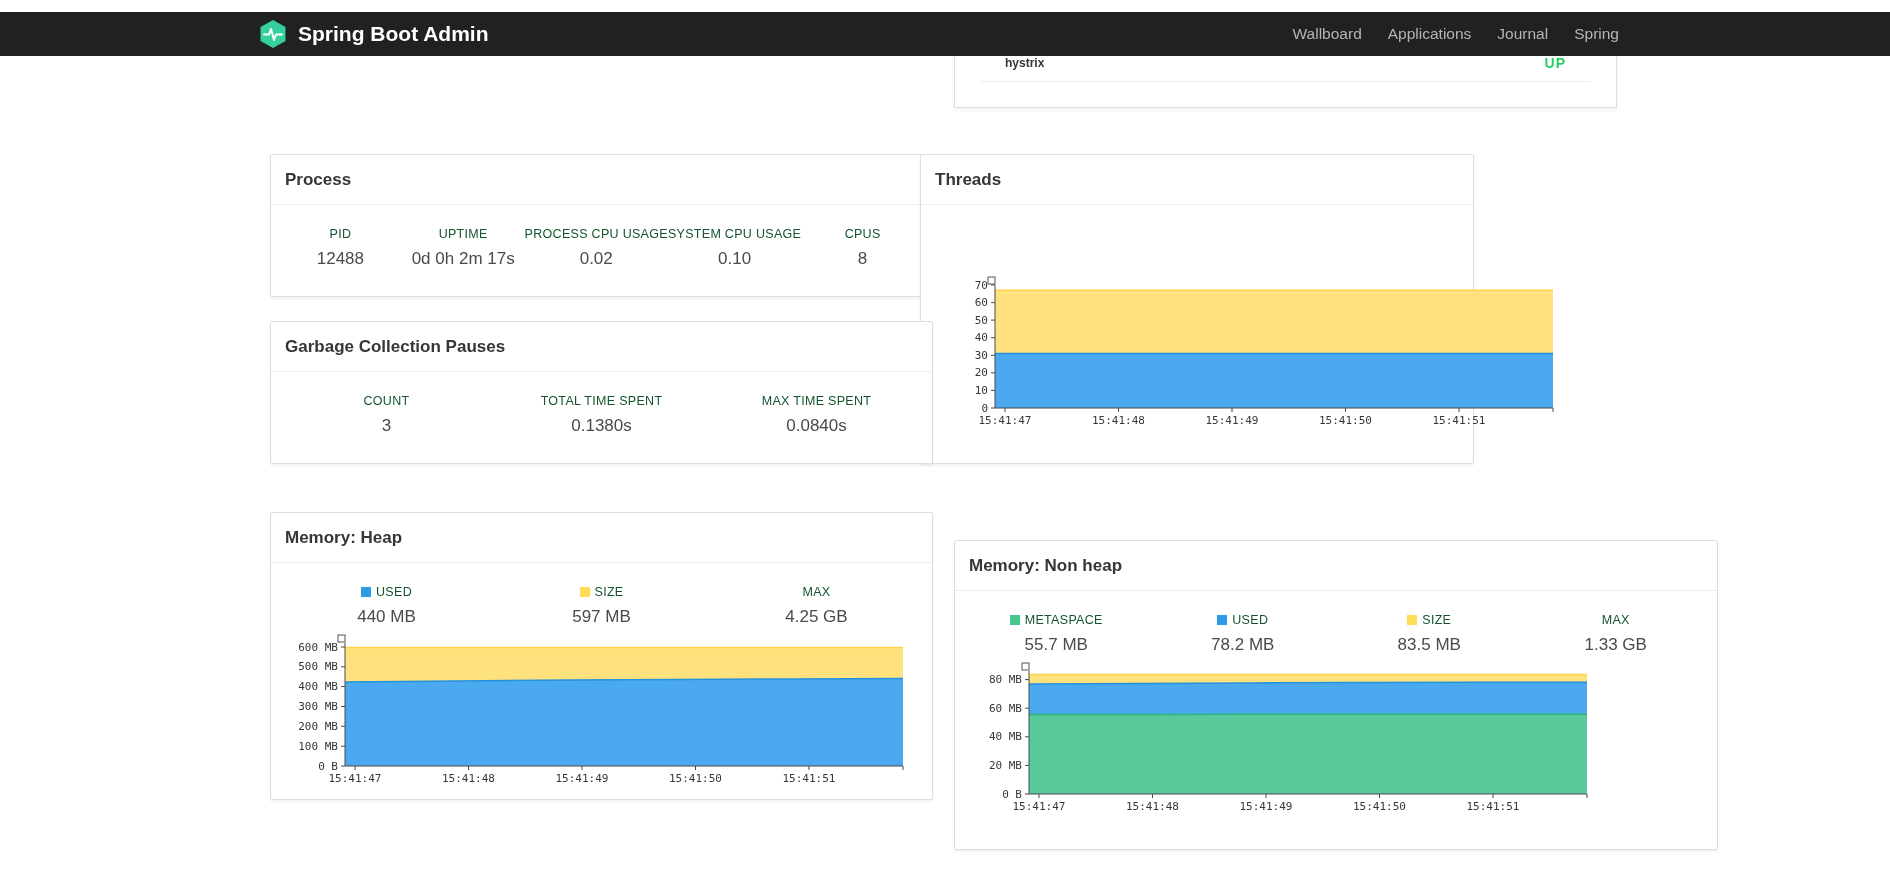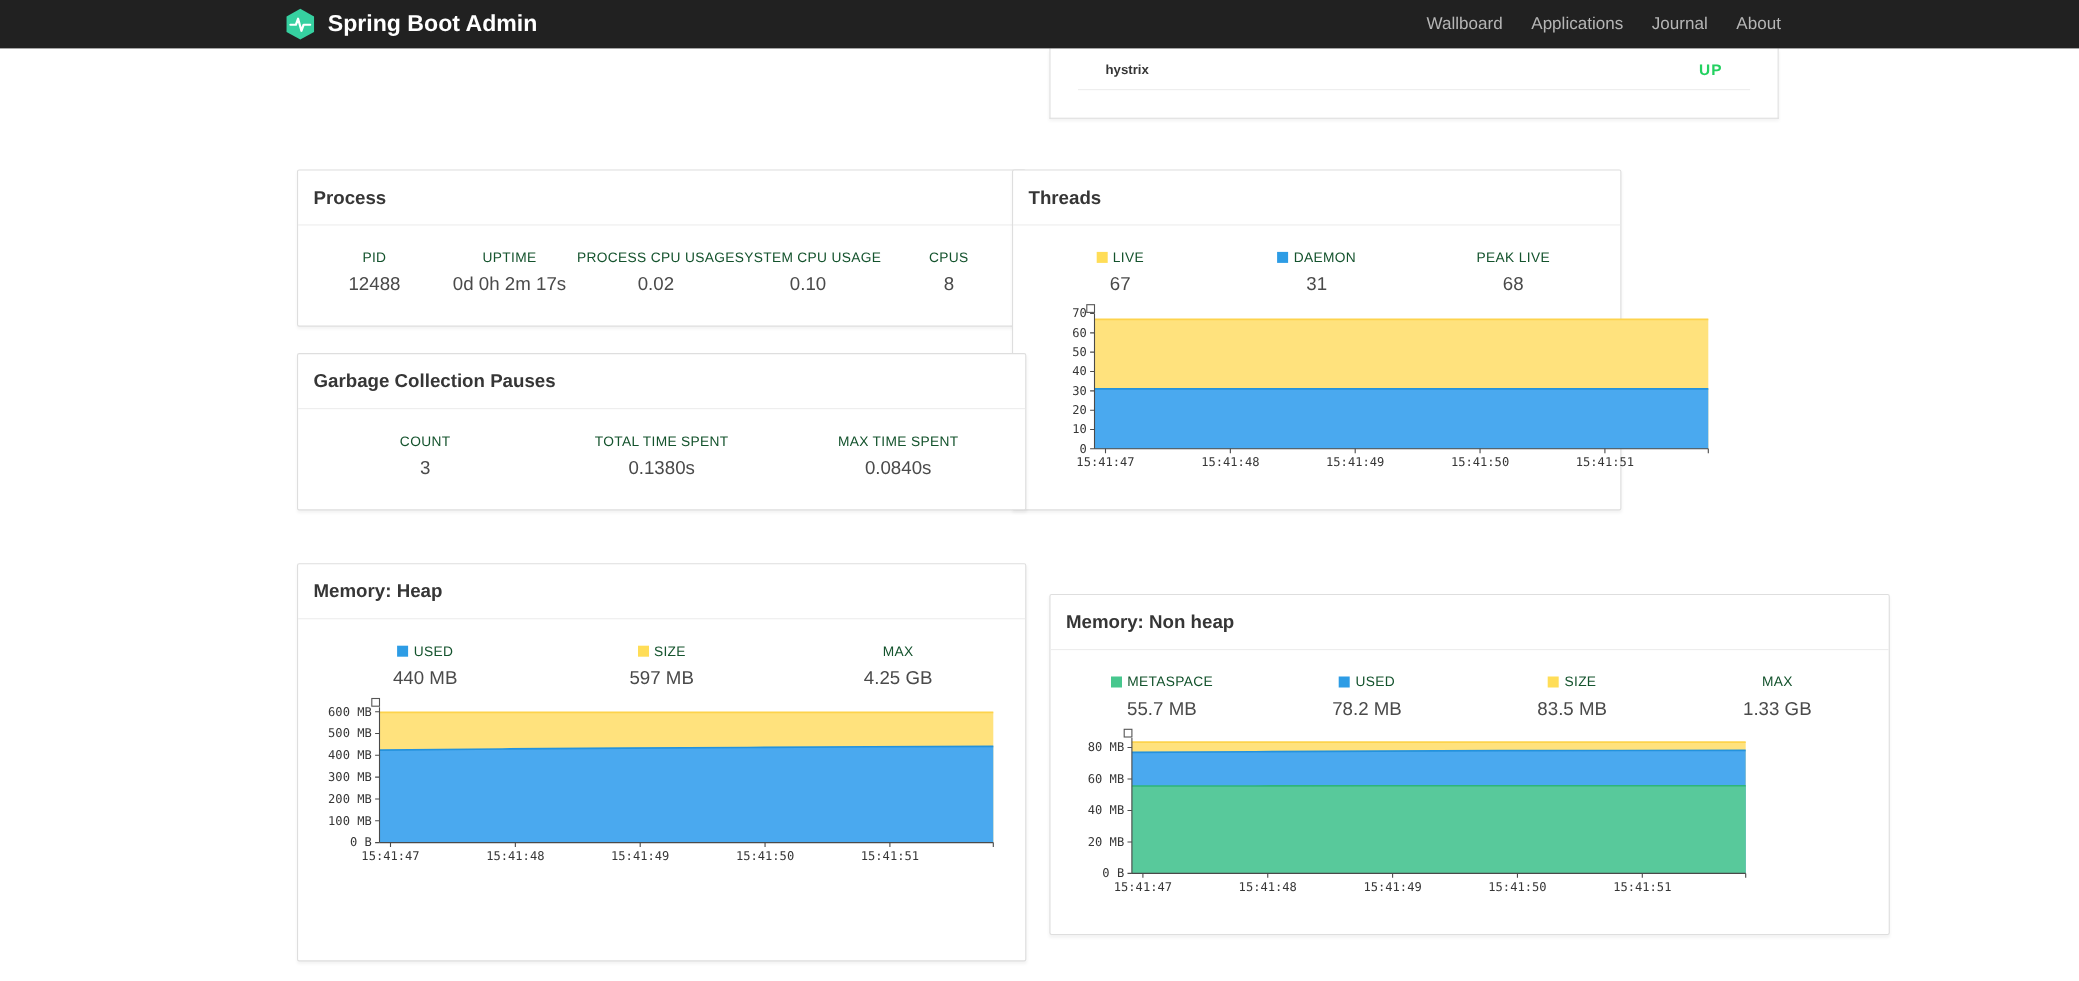--- a/index.html
+++ b/index.html
@@ -5,21 +5,21 @@
   * { box-sizing: border-box; margin: 0; padding: 0; }
   html,body { width: 1890px; height: 892px; }
   body {
     background: #ffffff;
     font-family: "Liberation Sans", sans-serif;
     position: relative;
     overflow: hidden;
   }
   
   .navbar {
-    position: absolute; top: 0; left: 0;
+    position: absolute; top: 12px; left: 0;
     width: 1890px; height: 44px;
     background: #212121;
     display: flex; align-items: center; justify-content: space-between;
     padding: 0 271px 0 258px;
     z-index: 10;
   }
   .brand { display: flex; align-items: center; gap: 10px; cursor: pointer; }
   .brand-title { color: #ffffff; font-weight: bold; font-size: 21px; }
   .nav-items { display: flex; align-items: flex-end; }
   .nav-item { color: #b5b5b5; font-size: 15.5px; padding: 0 13px; cursor: pointer; white-space: nowrap; }
@@ -89,21 +89,21 @@
         <polygon points="15,1 27.5,8 27.5,22 15,29 2.5,22 2.5,8" fill="#36d0a0"></polygon>
         <polyline points="6,15.5 11,15.5 13,10 16,21 18,15.5 24,15.5" fill="none" stroke="#ffffff" stroke-width="2" stroke-linecap="round" stroke-linejoin="round"></polyline>
       </svg>
     </span>
     <span class="brand-title">Spring Boot Admin</span>
   </div>
   <div class="nav-items">
     <span class="nav-item">Wallboard</span>
     <span class="nav-item">Applications</span>
     <span class="nav-item">Journal</span>
-    <span class="nav-item">About</span>
+    <span class="nav-item">Spring</span>
   </div>
 </nav>
 
 <section class="card status-card" style="left:954px; top:44px; width:663px; height:64px;">
   <div class="check-row">
     <span class="check-name">hystrix</span>
     <span class="check-status" style="color: rgb(35, 209, 96);">UP</span>
   </div>
 </section>
 
@@ -128,40 +128,20 @@
     </div>
     <div class="stat">
       <div class="stat-label">CPUS</div>
       <div class="stat-value">8</div>
     </div>
   </div>
 </section>
 
 <section class="card" style="left:920px; top:154px; width:554px; height:310px;">
   <header class="card-header">Threads</header>
-  <div class="stats-row">
-    <div class="stat">
-      <div class="stat-label">
-        <span class="swatch" style="background: rgb(255, 221, 87);"></span>
-        <span>LIVE</span>
-      </div>
-      <div class="stat-value">67</div>
-    </div>
-    <div class="stat">
-      <div class="stat-label">
-        <span class="swatch" style="background: rgb(45, 156, 229);"></span>
-        <span>DAEMON</span>
-      </div>
-      <div class="stat-value">31</div>
-    </div>
-    <div class="stat">
-      <div class="stat-label">PEAK LIVE</div>
-      <div class="stat-value">68</div>
-    </div>
-  </div>
   <svg class="chart" width="640" height="166" viewBox="0 0 640 166">
       <path d="M62,137 L62.0,19.3 L173.6,19.3 L285.2,19.3 L396.8,19.3 L508.4,19.3 L620.0,19.3 L620,137 Z" fill="#ffe27d"></path>
       <path d="M62.0,19.3 L173.6,19.3 L285.2,19.3 L396.8,19.3 L508.4,19.3 L620.0,19.3" fill="none" stroke="#fdd34c" stroke-width="1.5"></path>
       <path d="M62,137 L62.0,82.5 L173.6,82.5 L285.2,82.5 L396.8,82.5 L508.4,82.5 L620.0,82.5 L620,137 Z" fill="#4aa9ef"></path>
       <path d="M62.0,82.5 L173.6,82.5 L285.2,82.5 L396.8,82.5 L508.4,82.5 L620.0,82.5" fill="none" stroke="#2492dd" stroke-width="1.5"></path>
       <line x1="62" y1="14" x2="62" y2="137" stroke="#4a4a4a" stroke-width="1"></line>
       <line x1="62" y1="137" x2="620" y2="137" stroke="#4a4a4a" stroke-width="1"></line>
       <line x1="58" y1="137.0" x2="62" y2="137.0" stroke="#4a4a4a"></line>
       <text class="tick" x="55" y="140.5" text-anchor="end">0</text>
       <line x1="58" y1="119.4" x2="62" y2="119.4" stroke="#4a4a4a"></line>
@@ -204,21 +184,21 @@
       <div class="stat-label">TOTAL TIME SPENT</div>
       <div class="stat-value">0.1380s</div>
     </div>
     <div class="stat">
       <div class="stat-label">MAX TIME SPENT</div>
       <div class="stat-value">0.0840s</div>
     </div>
   </div>
 </section>
 
-<section class="card" style="left:270px; top:512px; width:663px; height:362px;">
+<section class="card" style="left:270px; top:512px; width:663px; height:288px;">
   <header class="card-header">Memory: Heap</header>
   <div class="stats-row">
     <div class="stat">
       <div class="stat-label">
         <span class="swatch" style="background: rgb(45, 156, 229);"></span>
         <span>USED</span>
       </div>
       <div class="stat-value">440 MB</div>
     </div>
     <div class="stat">

